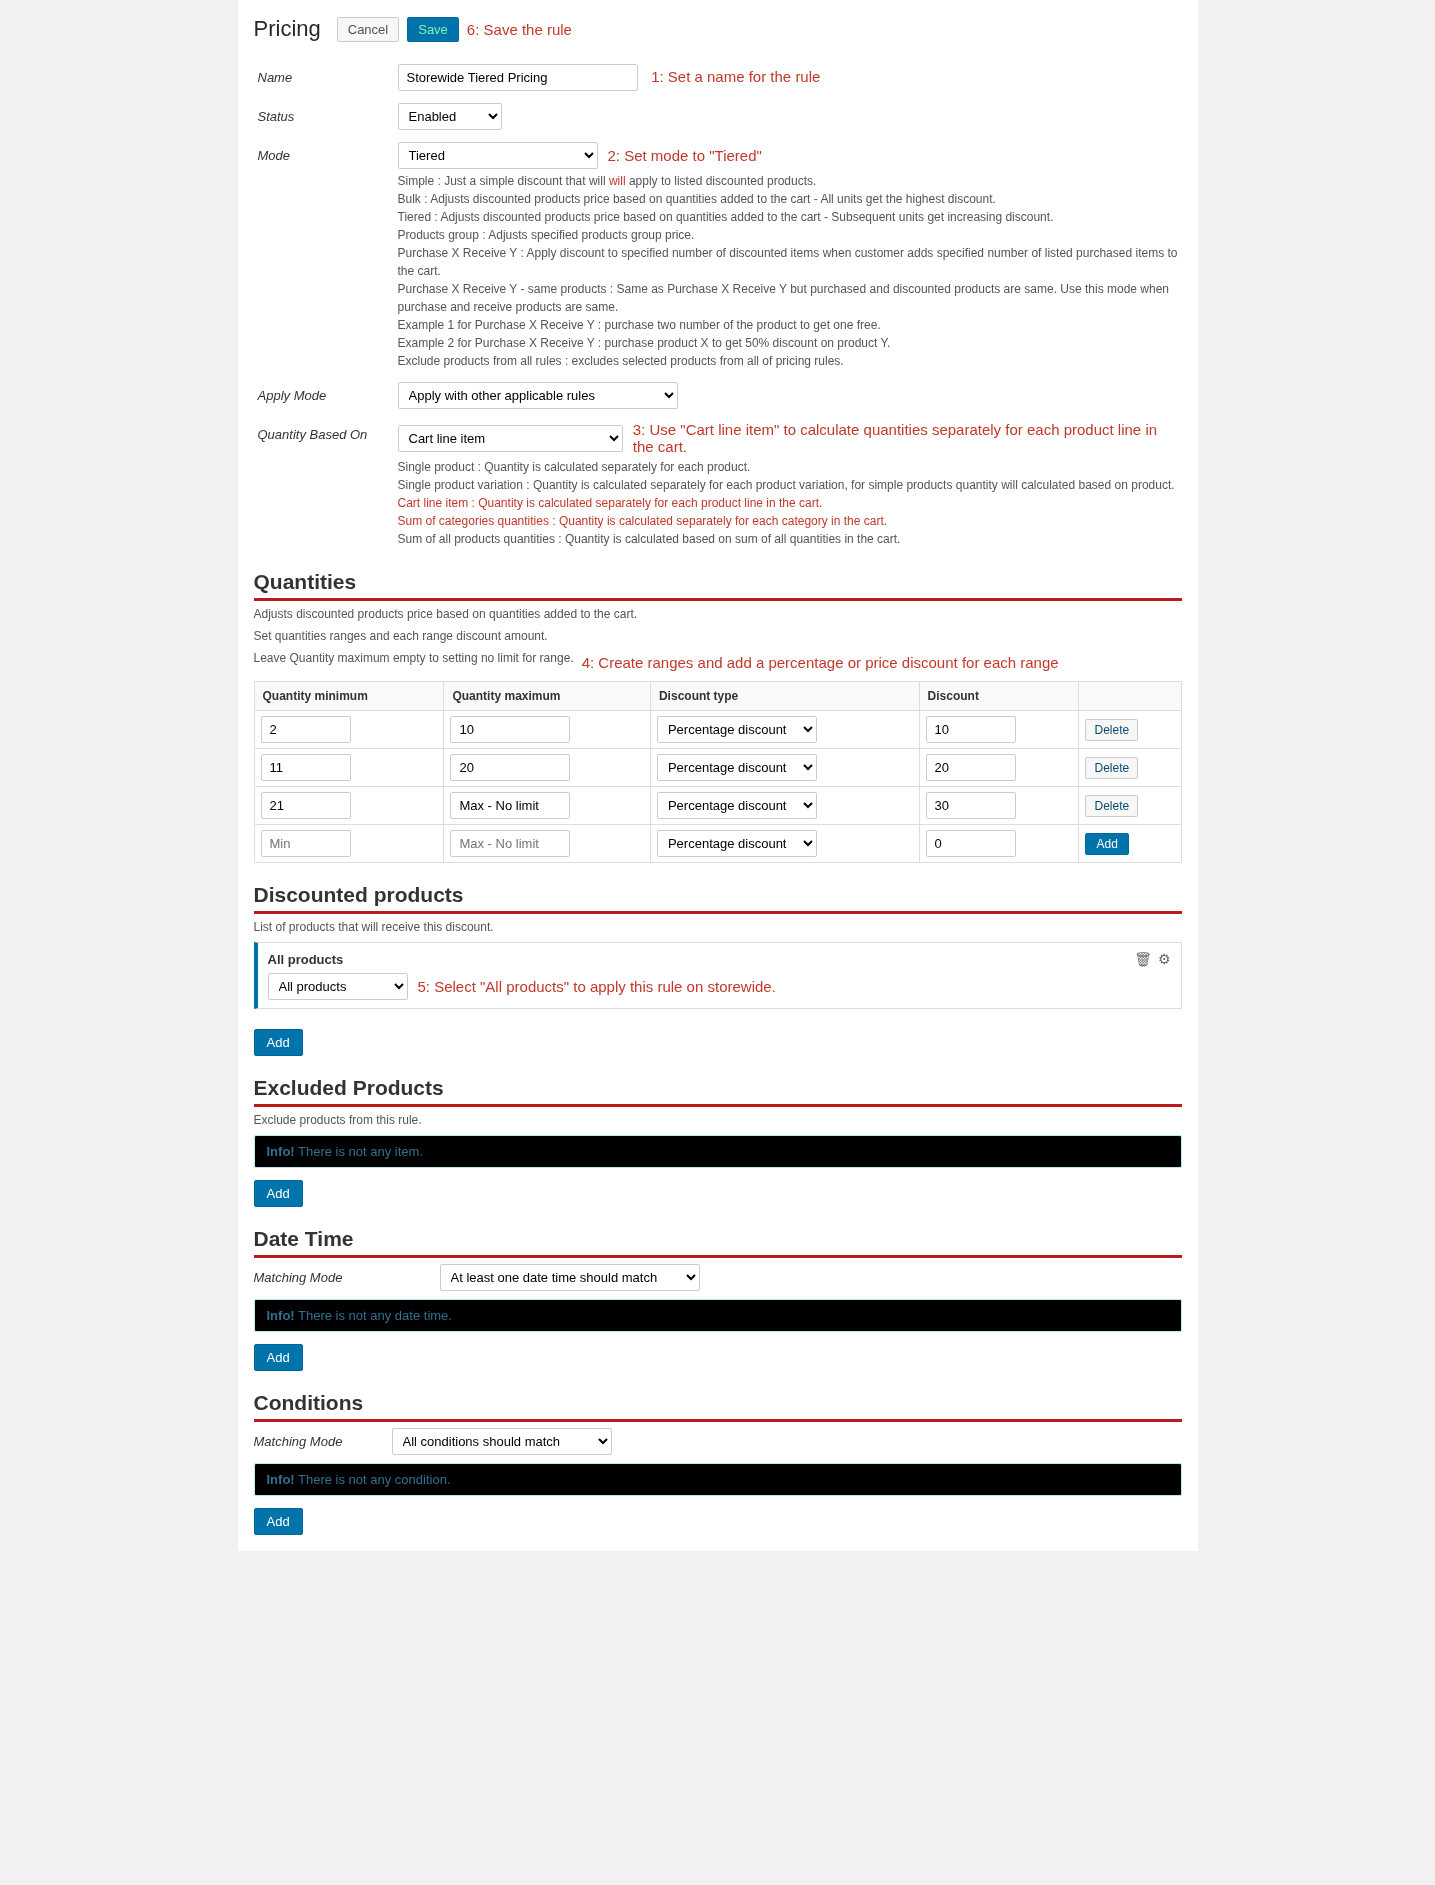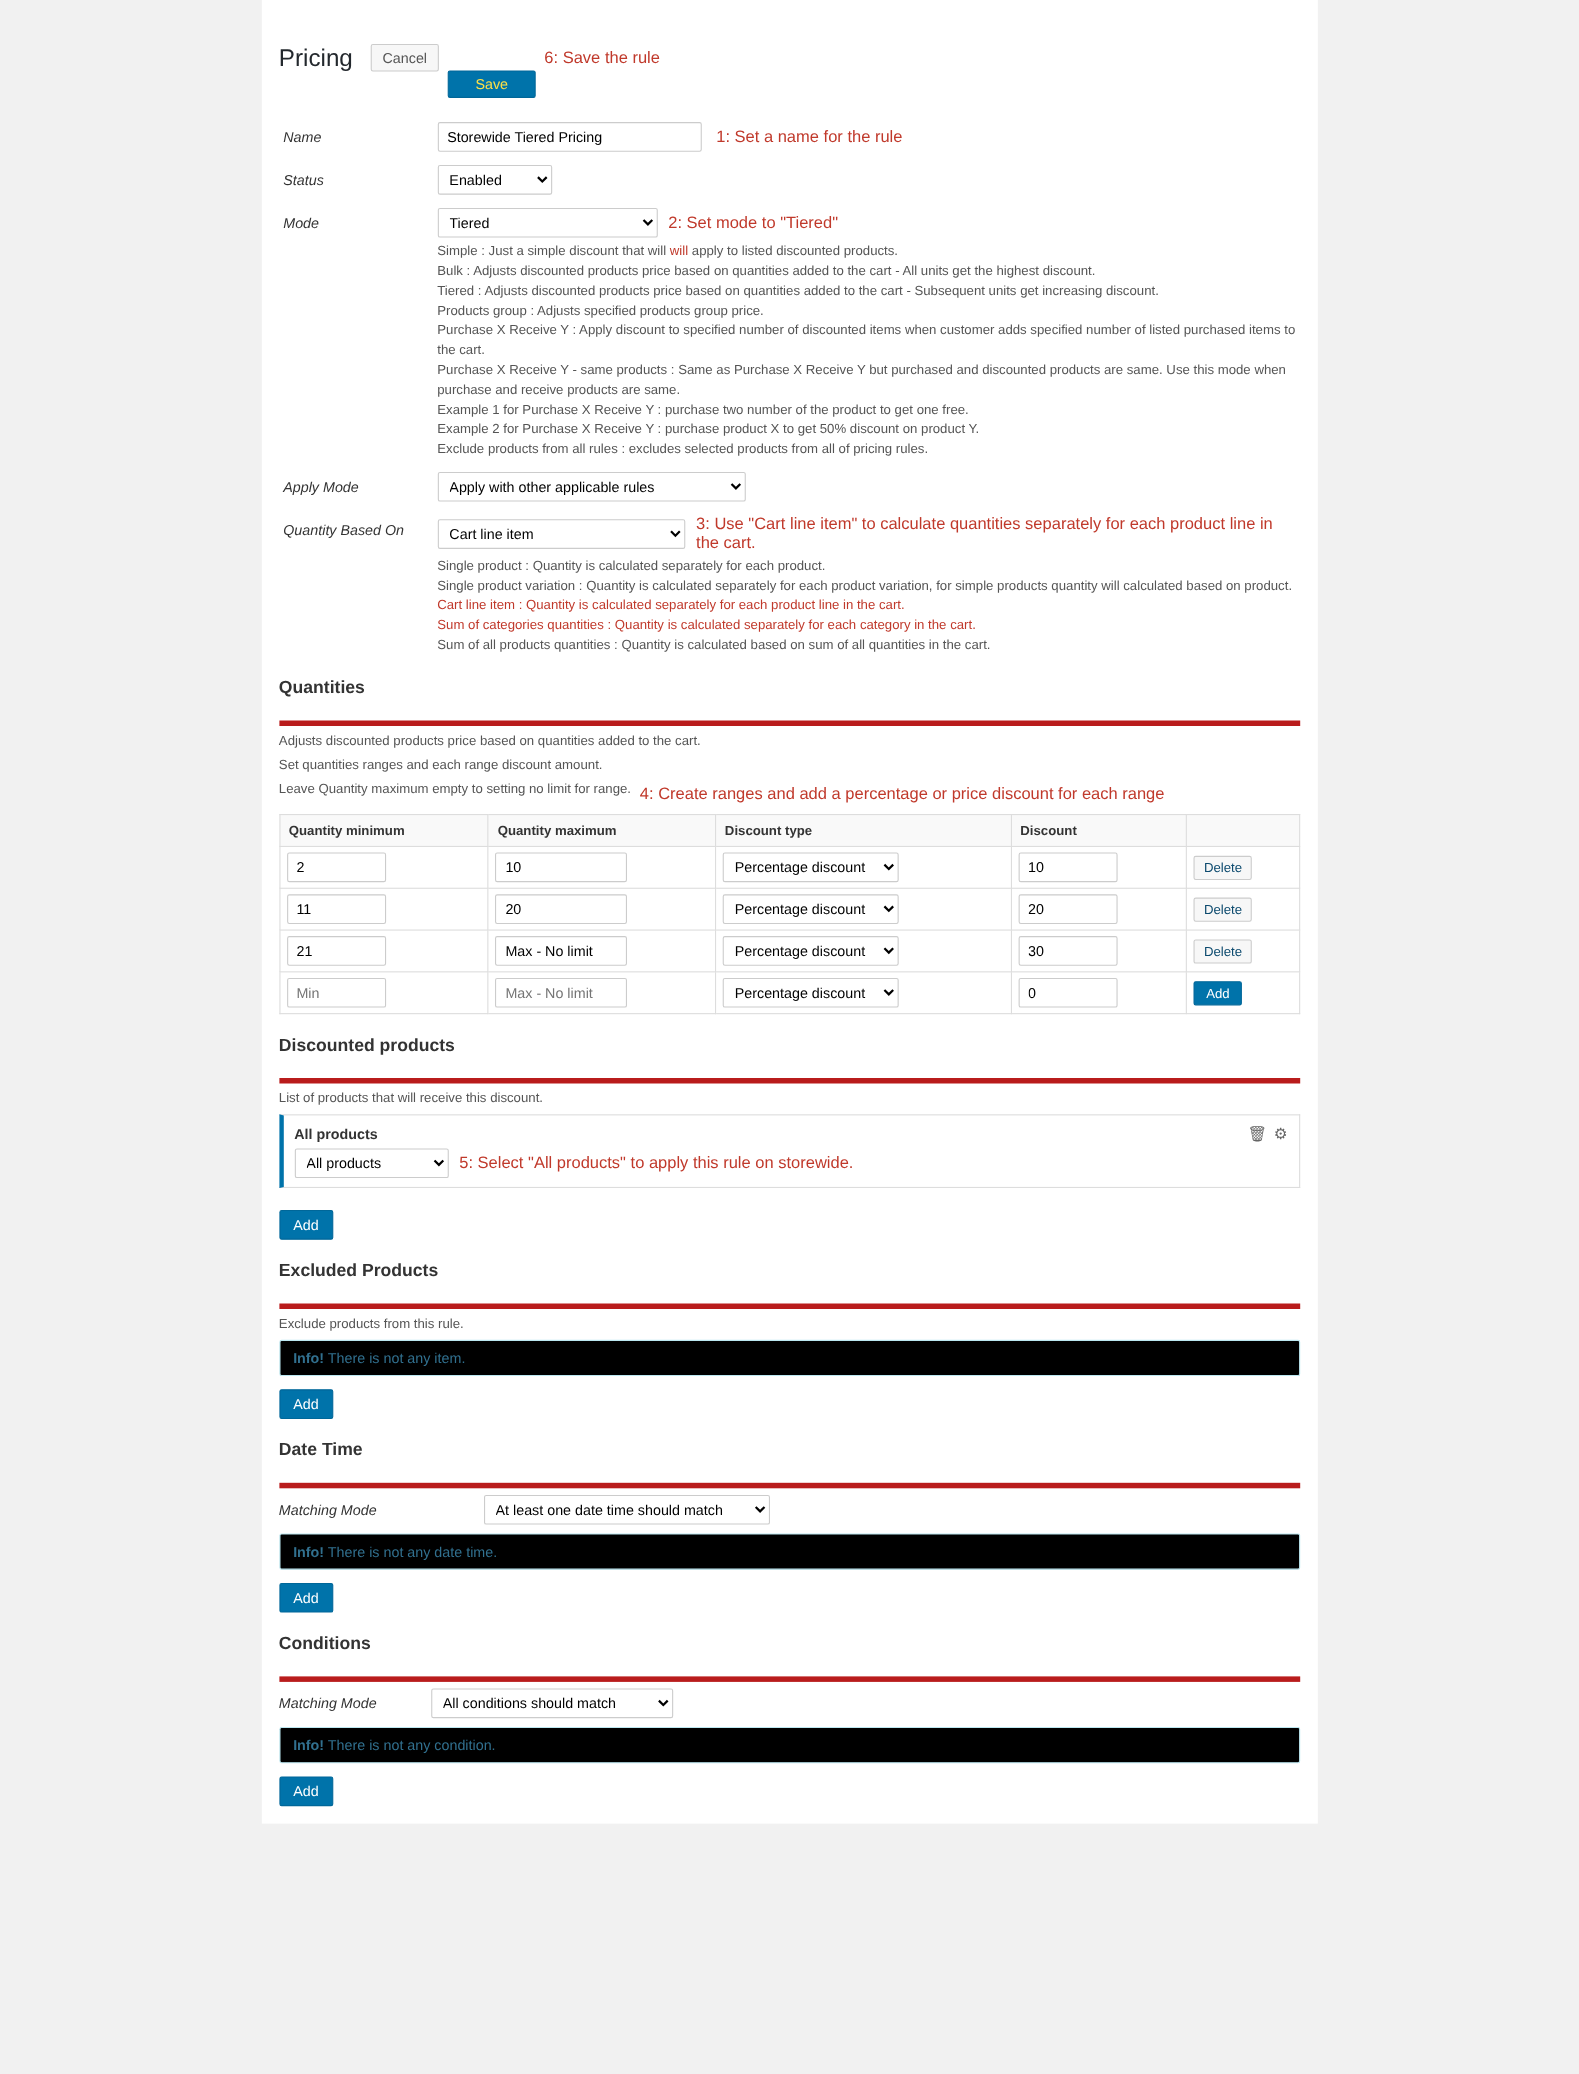--- a/index.html
+++ b/index.html
@@ -3,41 +3,41 @@
   <meta charset="utf-8">
   <style>
     * { box-sizing: border-box; margin: 0; padding: 0; }
     body { font-family: Arial, sans-serif; font-size: 13px; background: #f1f1f1; color: #333; }
     .page-wrap { background: #fff; max-width: 960px; margin: 0 auto; padding: 16px; }
 
     
     .page-header { display: flex; align-items: center; gap: 8px; margin-bottom: 16px; }
     .page-title { font-size: 22px; font-weight: 400; color: #23282d; margin-right: 8px; }
     .btn-cancel { background: #f7f7f7; border: 1px solid #ccc; padding: 4px 10px; cursor: pointer; border-radius: 2px; font-size: 13px; color: #555; }
-    .btn-save { background: #0073aa; border: 1px solid #006799; padding: 4px 24px; cursor: pointer; border-radius: 2px; font-size: 13px; color: #fde047; margin-top: 48px; }
+    .btn-save { background: #0073aa; border: 1px solid #006799; padding: 4px 10px; cursor: pointer; border-radius: 2px; font-size: 13px; color: #86efac; }
     .annotation-red { color: #c0392b; font-size: 15px; font-weight: 400; }
 
     
     .form-table { width: 100%; border-collapse: collapse; margin-bottom: 10px; }
     .form-table tr td:first-child { width: 140px; font-style: italic; padding: 8px 4px; vertical-align: top; padding-top: 12px; }
     .form-table tr td:last-child { padding: 6px 4px; }
 
     input[type="text"] { border: 1px solid #ccc; padding: 5px 8px; font-size: 13px; border-radius: 2px; }
     select { border: 1px solid #ccc; padding: 4px 6px; font-size: 13px; border-radius: 2px; background: #fff; }
     .input-name { width: 240px; }
     .select-status { width: 104px; }
     .select-mode { width: 200px; }
     .select-applymode { width: 280px; }
     .select-qtybased { width: 240px; }
 
     .desc-text { font-size: 12px; color: #555; margin-top: 3px; line-height: 1.5; }
     .desc-text .highlight { color: #c0392b; }
 
     
-    .section-title { font-size: 16px; font-weight: 600; border-bottom: 5px solid #b91c1c; padding-bottom: 20px; margin: 16px 0 6px 0; }
+    .section-title { font-size: 21px; font-weight: 600; border-bottom: 3px solid #b91c1c; padding-bottom: 4px; margin: 16px 0 6px 0; }
     .section-desc { font-size: 12px; color: #555; margin-bottom: 8px; }
 
     
     .qty-table { width: 100%; border-collapse: collapse; border: 1px solid #ddd; }
     .qty-table th { background: #f9f9f9; border: 1px solid #ddd; padding: 7px 8px; text-align: left; font-weight: 600; font-size: 12px; }
     .qty-table td { border: 1px solid #ddd; padding: 5px 6px; }
     .qty-table input[type="text"] { width: 90px; }
     .qty-table select { width: 160px; }
     .btn-delete { background: #f7f7f7; border: 1px solid #ccc; padding: 3px 8px; cursor: pointer; border-radius: 2px; font-size: 12px; color: #0c4a6e; }
     .btn-add-row { background: #0073aa; border: 1px solid #006799; padding: 3px 10px; cursor: pointer; border-radius: 2px; font-size: 12px; color: #fff; }

